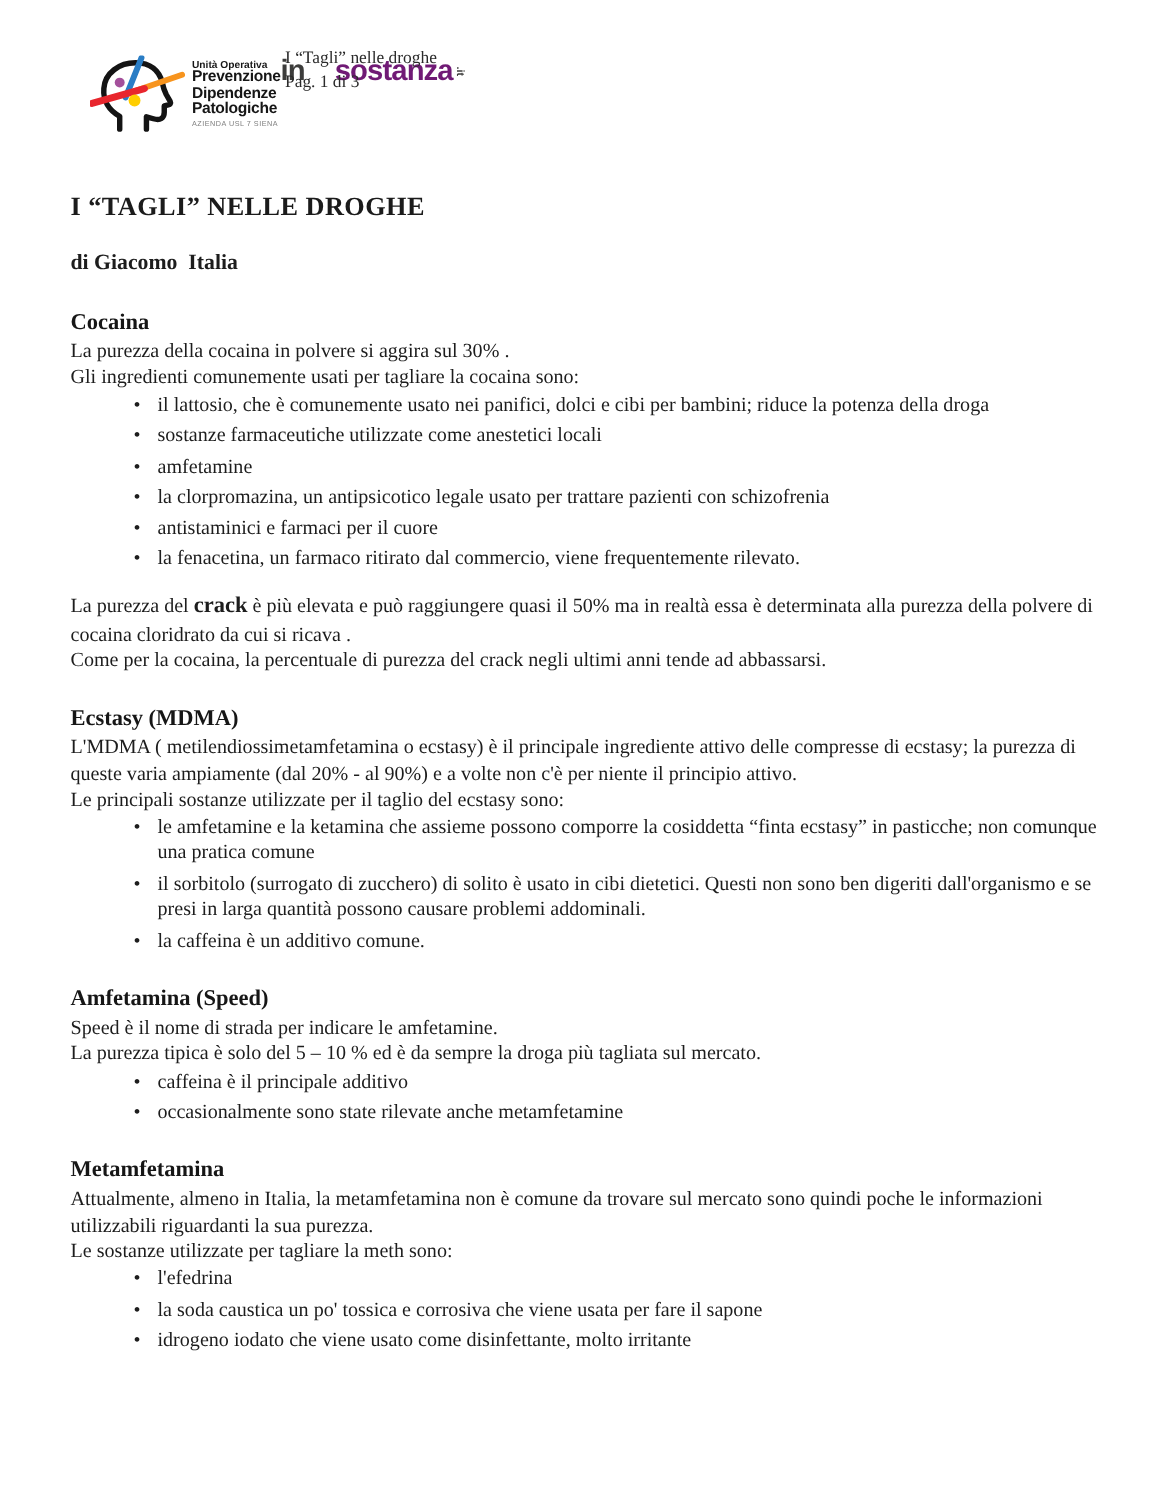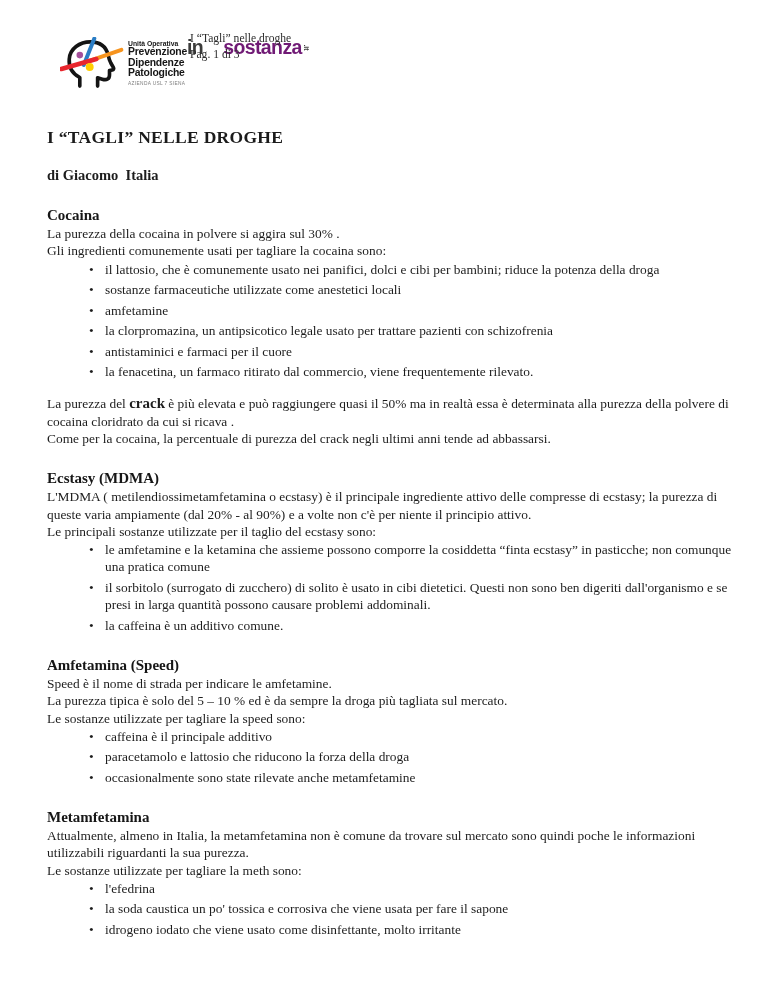--- a/index.html
+++ b/index.html
@@ -171,24 +171,22 @@
         <li>le amfetamine e la ketamina che assieme possono comporre la cosiddetta “finta ecstasy” in pasticche; non comunque una pratica comune</li>
         <li>il sorbitolo (surrogato di zucchero) di solito è usato in cibi dietetici. Questi non sono ben digeriti dall'organismo e se presi in larga quantità possono causare problemi addominali.</li>
         <li>la caffeina è un additivo comune.</li>
       </ul>
     </div>
 
     <div class="section">
       <div class="section-heading">Amfetamina (Speed)</div>
       <div class="para">Speed è il nome di strada per indicare le amfetamine.</div>
       <div class="para">La purezza tipica è solo del 5 – 10 % ed è da sempre la droga più tagliata sul mercato.</div>
-      <div class="para">Le sostanze utilizzate per tagliare la speed sono:</div>
       <ul class="bullet-list">
         <li>caffeina è il principale additivo</li>
-        <li>paracetamolo e lattosio che riducono la forza della droga</li>
         <li>occasionalmente sono state rilevate anche metamfetamine</li>
       </ul>
     </div>
 
     <div class="section">
       <div class="section-heading">Metamfetamina</div>
       <div class="para">Attualmente, almeno in Italia, la metamfetamina non è comune da trovare sul mercato sono quindi poche le informazioni utilizzabili riguardanti la sua purezza.</div>
       <div class="para">Le sostanze utilizzate per tagliare la meth sono:</div>
       <ul class="bullet-list">
         <li>l'efedrina</li>

